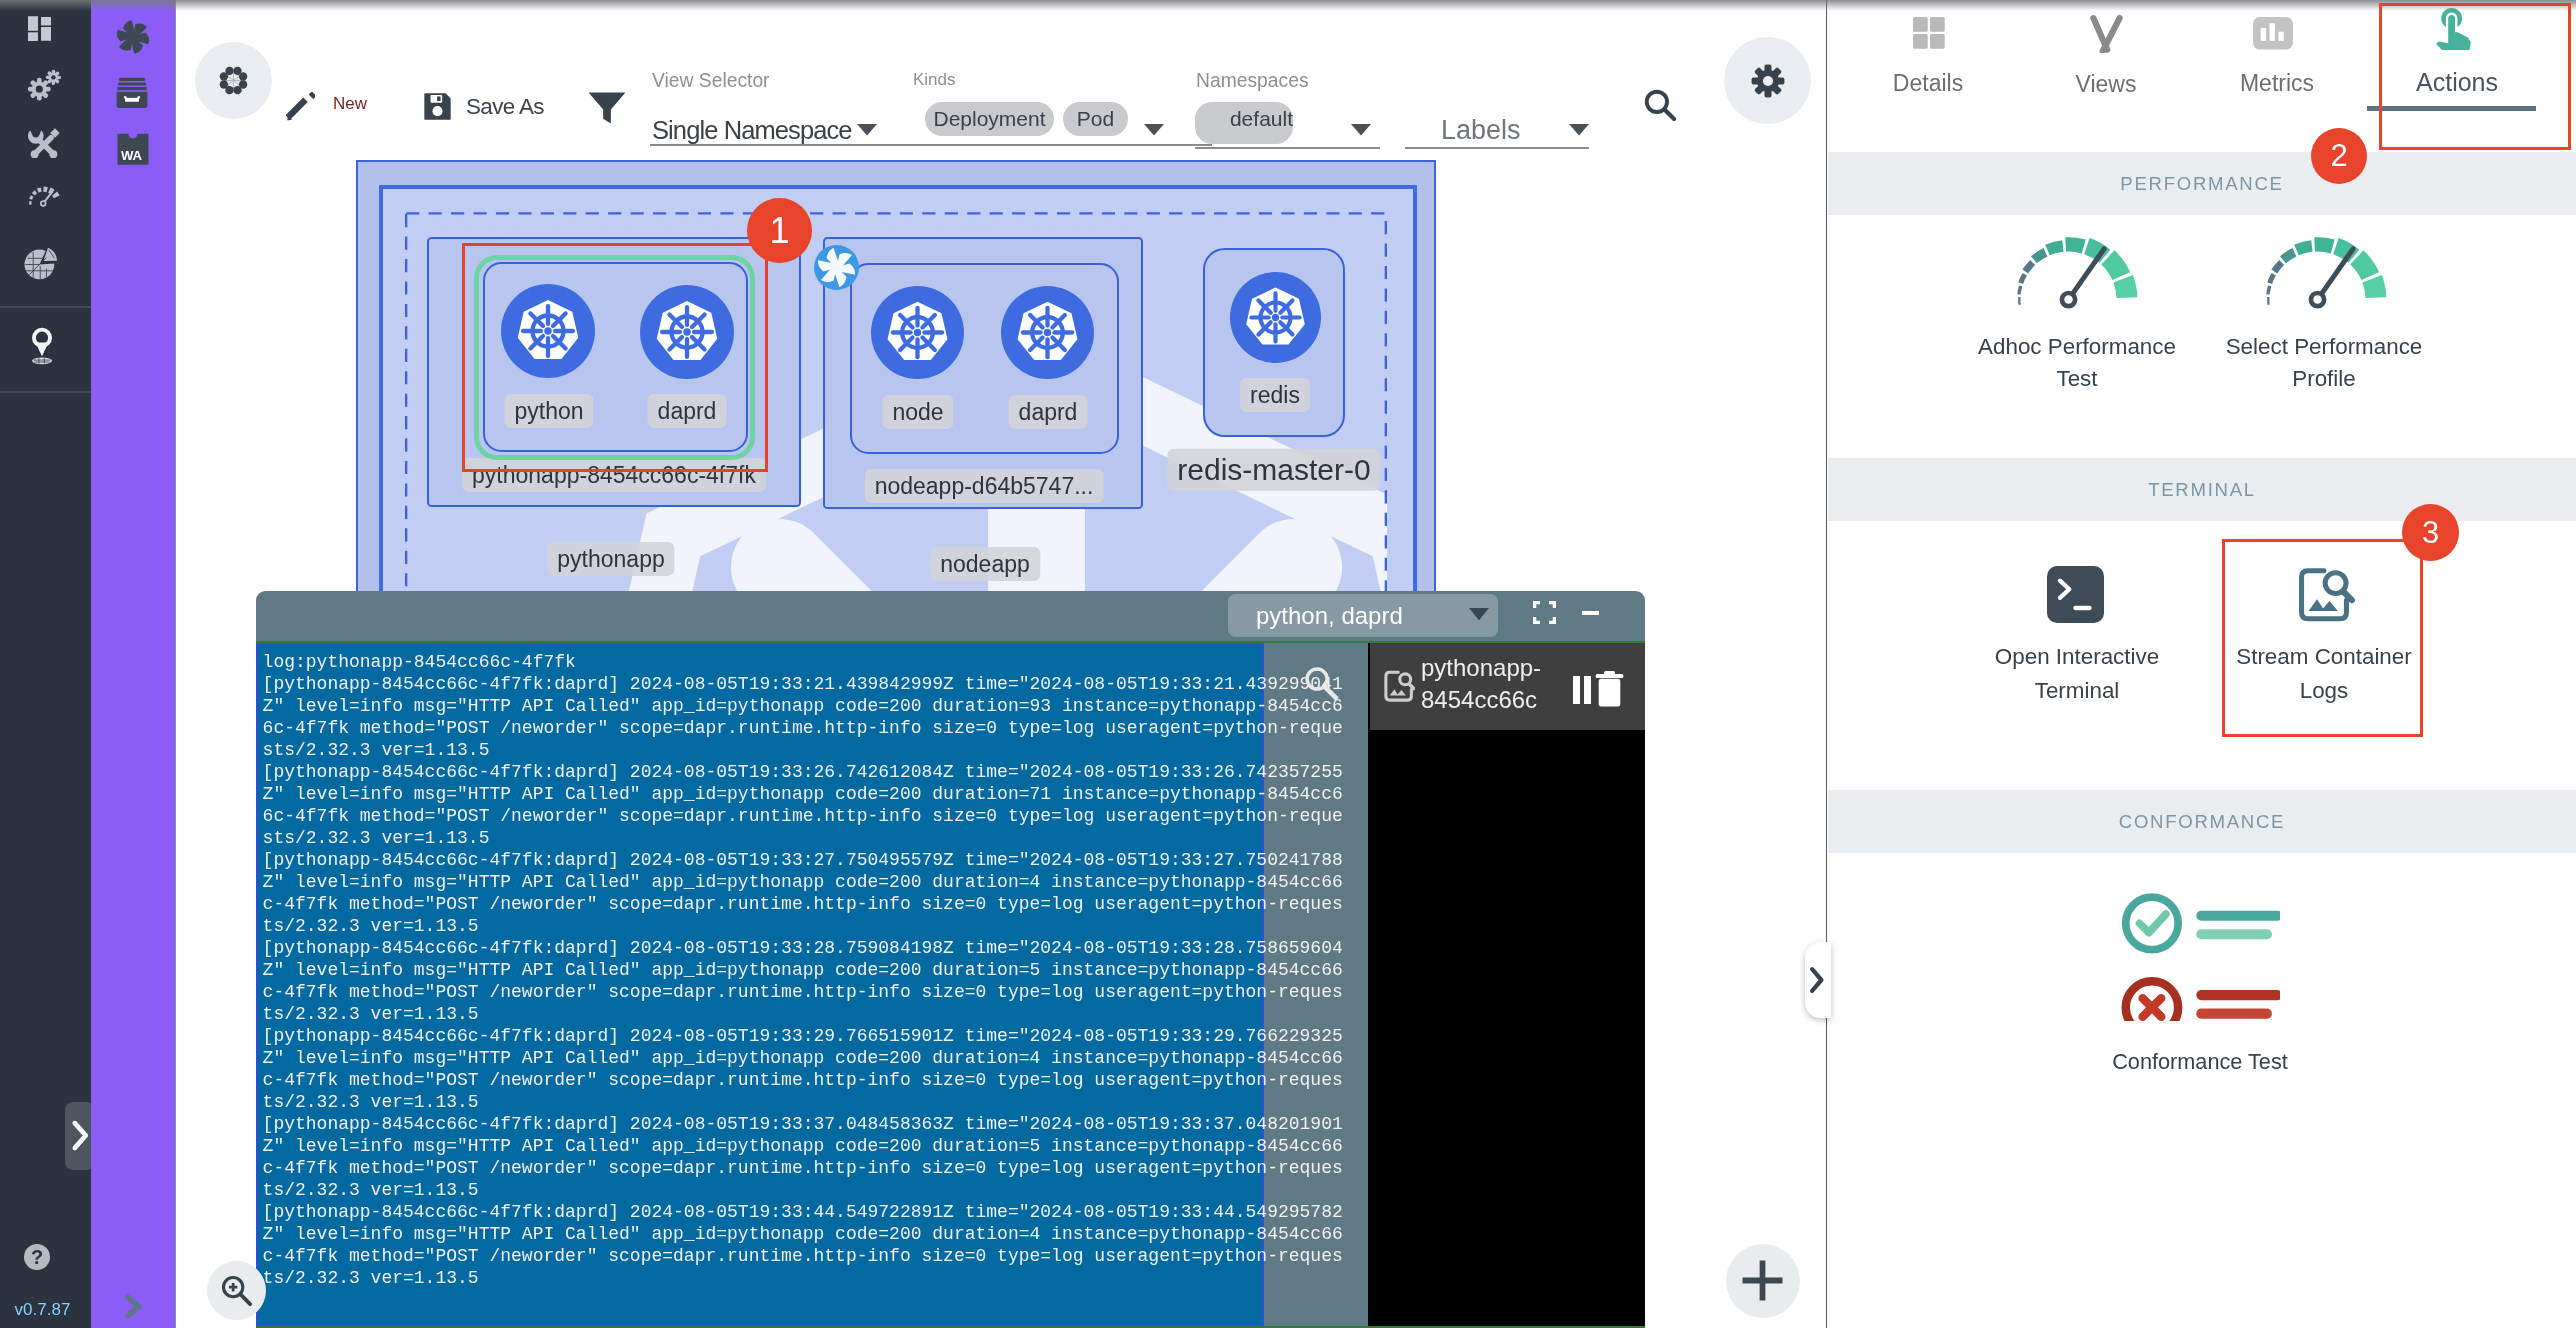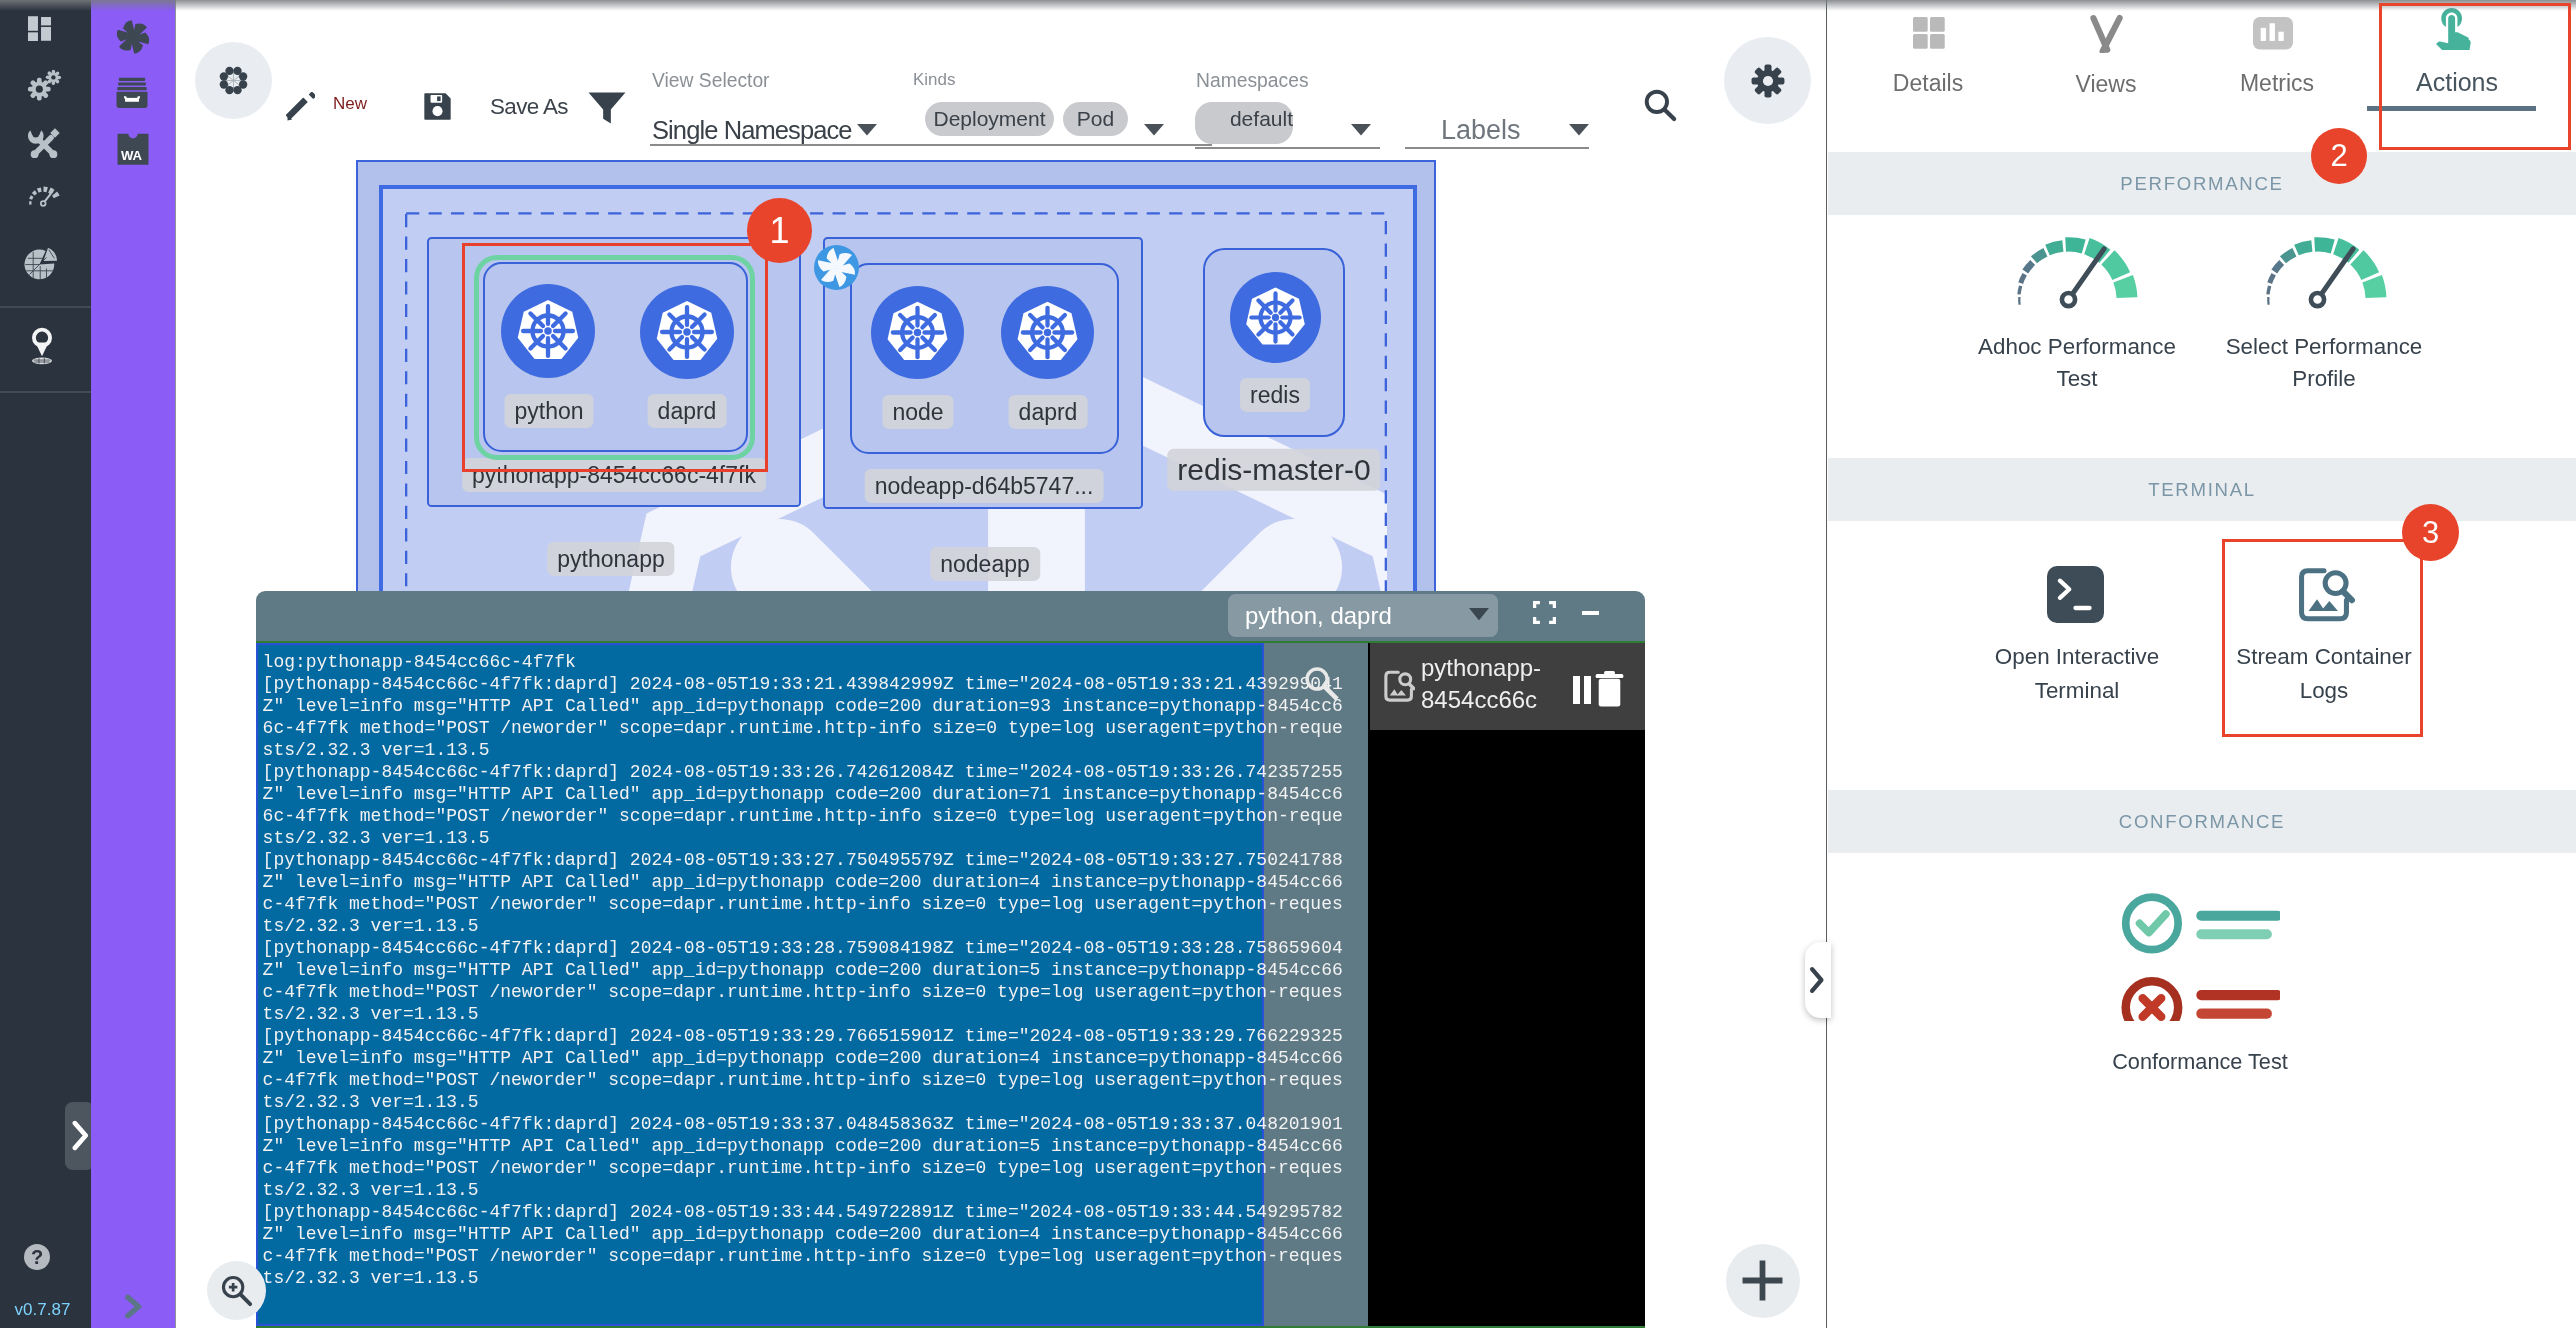--- a/index.html
+++ b/index.html
@@ -148,21 +148,21 @@
 <div class="chip" style="left:985px;top:564px;font-size:23px">nodeapp</div>
 
 <div class="abs" style="left:474px;top:255px;width:281px;height:205px;border:5.4px solid #6ed3a3;border-radius:23px;z-index:20"></div>
 <div class="abs" style="left:462px;top:243px;width:306px;height:229px;border:3.9px solid #e8402a;z-index:21"></div>
 
 <div class="badge" style="left:747px;top:198px;width:65px;height:65px;font-size:36px">1</div>
 
 <div class="abs" style="left:256px;top:591px;width:1389px;height:737px;border-radius:9.3px 9.3px 0 0;background:#5f7a85;overflow:hidden">
 
   <div class="abs" style="left:0;top:0;width:1389px;height:50px"></div>
-  <div class="abs" style="left:972px;top:3.1px;width:270px;height:43px;background:#8799a3;border-radius:7.7px;color:#fff;font-size:24px;line-height:43px;padding-left:17px">python, daprd</div>
+  <div class="abs" style="left:972px;top:3.1px;width:270px;height:43px;background:#8799a3;border-radius:7.7px;color:#fff;font-size:24px;line-height:43px;padding-left:28px">python, daprd</div>
   <svg class="abs" style="left:1213px;top:17px" width="20" height="12.4" viewBox="0 0 26 16">
       <path d="M0,0 h26 l-13,16 Z" fill="#3a4750"></path>
     </svg>
   <svg class="abs" style="left:1277px;top:10px" width="23" height="23" fill="none" stroke="#fff" stroke-width="4.5" viewBox="0 0 30 30">
     <path d="M2,9 V2 H9 M21,2 H28 V9 M28,21 V28 H21 M9,28 H2 V21"></path>
   </svg>
   <div class="abs" style="left:1326px;top:20px;width:17px;height:3.9px;background:#fff"></div>
 
   <div class="abs" style="left:0;top:50px;width:1389px;height:2.3px;background:#2f7d35"></div>
   <div class="abs" style="left:1387px;top:50px;width:2.3px;height:688px;background:#2f7d35"></div>
@@ -367,21 +367,21 @@
 <rect x="3" y="26.5" width="33" height="8.5" rx="1" transform="rotate(-45 6 33)"></rect>
 <rect x="29.5" y="0.2" width="8.5" height="6" rx="1" transform="rotate(45 33 5)"></rect>
 </svg></div>
 <div class="abs" style="left:333px;top:94px;font-size:17px;color:#7f1d1d">New</div>
 <div class="abs" style="left:422px;top:91px"><svg width="31" height="31" viewBox="0 0 40 40">
 <path d="M4,4 h26 l6,6 v26 h-32 Z" fill="#37424c" stroke="#37424c" stroke-width="2" stroke-linejoin="round"></path>
 <rect x="11" y="5" width="15" height="10" fill="#ffffff" rx="1"></rect>
 <rect x="19.5" y="7" width="4.5" height="6" fill="#37424c"></rect>
 <circle cx="20" cy="26" r="6.5" fill="#ffffff"></circle>
 </svg></div>
-<div class="abs" style="left:490px;top:94px;font-size:22.4px;letter-spacing:-0.6px;color:#3c434b">Save As</div>
+<div class="abs" style="left:466px;top:94px;font-size:22.4px;letter-spacing:-0.6px;color:#3c434b">Save As</div>
 <div class="abs" style="left:587px;top:91px"><svg width="40" height="34" viewBox="0 0 52 44" fill="#37424c">
 <path d="M2,2 H50 L31,24 V42 L21,36 V24 Z"></path>
 </svg></div>
 <div class="abs" style="left:652px;top:70px;font-size:19.3px;color:#8b9096">View Selector</div>
 <div class="abs" style="left:652px;top:116px;font-size:25.5px;letter-spacing:-0.9px;color:#3a4149">Single Namespace</div>
 <svg class="abs" style="left:857px;top:124px" width="20" height="11.6" viewBox="0 0 26 15">
     <path d="M0,0 h26 l-13,15 Z" fill="#4a5158"></path>
   </svg>
 <div class="abs" style="left:650px;top:144px;width:376px;height:1.5px;background:#8b8b8b"></div>
 <div class="abs" style="left:913px;top:70px;font-size:17px;color:#8b9096">Kinds</div>

